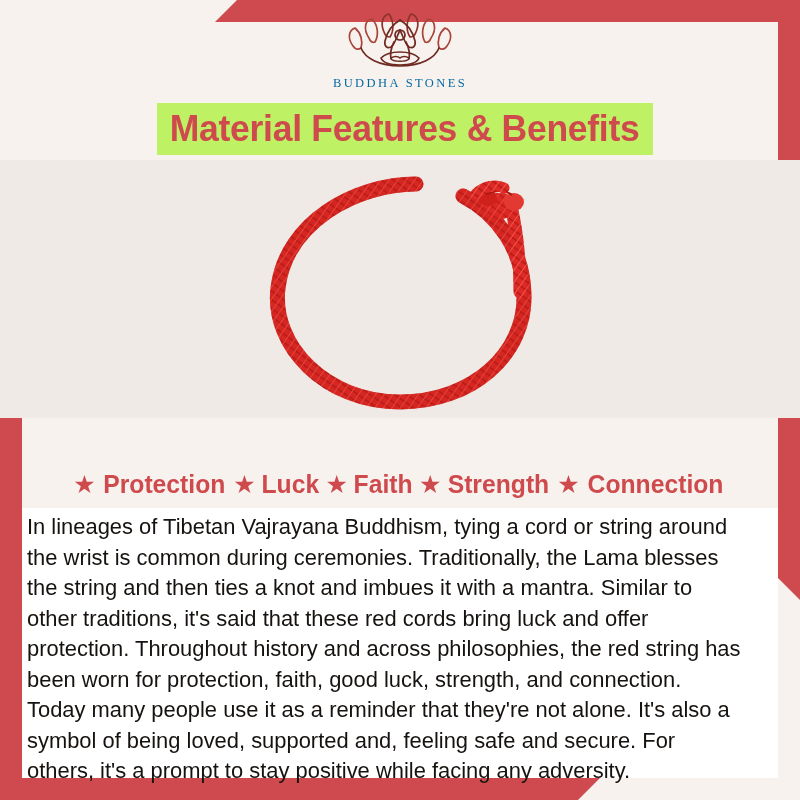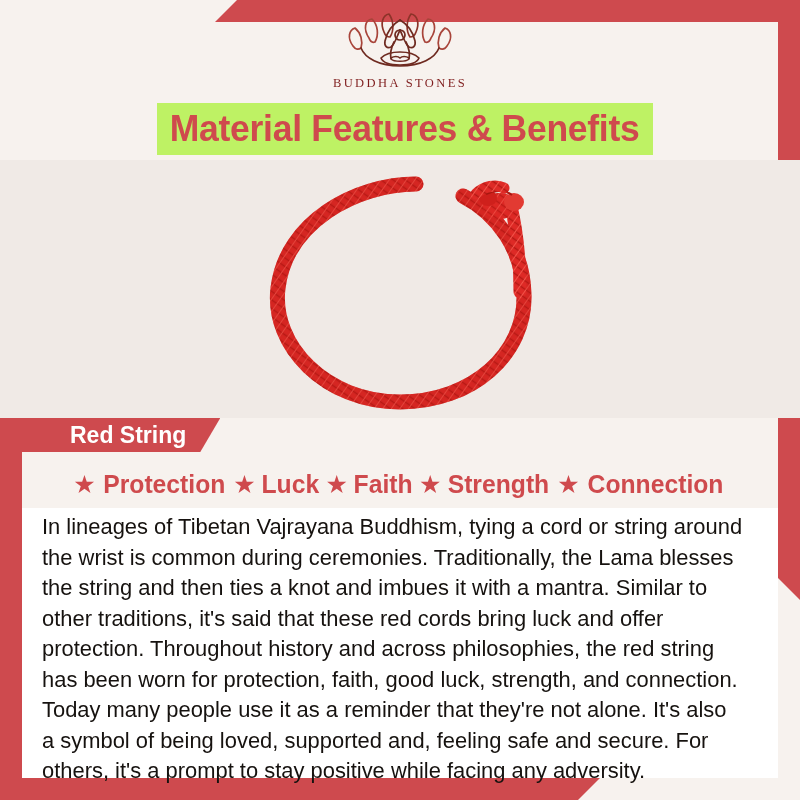--- a/index.html
+++ b/index.html
@@ -67,21 +67,21 @@
   .logo-mark {
     width: 118px;
     height: 66px;
     display: block;
   }
   .logo-wordmark {
     margin-top: 2px;
     font-family: "Liberation Serif", serif;
     font-size: 12.5px;
     letter-spacing: 2.4px;
-    color: #7f1d1d;
+    color: #0369a1;
     font-weight: 400;
   }
 
   
   .title-band {
     position: absolute;
     top: 103px;
     left: 157px;
     width: 496px;
     height: 52px;
@@ -172,21 +172,21 @@
 
   
   .copy-block {
     position: absolute;
     top: 508px;
     left: 22px;
     width: 756px;
     height: 270px;
     background: #ffffff;
     box-sizing: border-box;
-    padding: 4px 14px 0 20px;
+    padding: 4px 14px 0 5px;
   }
   .copy-text {
     font-family: "Liberation Sans Narrow", "Liberation Sans", sans-serif;
     font-size: 22.6px;
     line-height: 30.5px;
     color: #16120f;
     font-weight: normal;
     margin: 0;
     text-align: left;
     transform: scaleX(0.97);
@@ -263,23 +263,20 @@
         <ellipse cx="252" cy="38" rx="17" ry="13" fill="url(#braid)" opacity="0.75"></ellipse>
         <ellipse cx="266" cy="34" rx="10" ry="9" fill="#e23a32"></ellipse>
         <ellipse cx="240" cy="30" rx="9" ry="8" fill="#cf201c"></ellipse>
         <path d="M238 26 C246 22, 258 22, 264 27" stroke="#a8160f" stroke-width="2" fill="none"></path>
       </g>
 
       <path d="M228 26 C236 18, 248 16, 256 20" fill="none" stroke="url(#braid)" stroke-width="11" stroke-linecap="round"></path>
     </svg>
   </div>
 
-  <div class="label-banner">
-    <span class="label-text">Red String</span>
-  </div>
 
   <div class="benefits-row">
     <div class="benefit">
       <span class="star">★</span>
       <span class="benefit-label">Protection</span>
     </div>
     <div class="benefit">
       <span class="star">★</span>
       <span class="benefit-label">Luck</span>
     </div>

